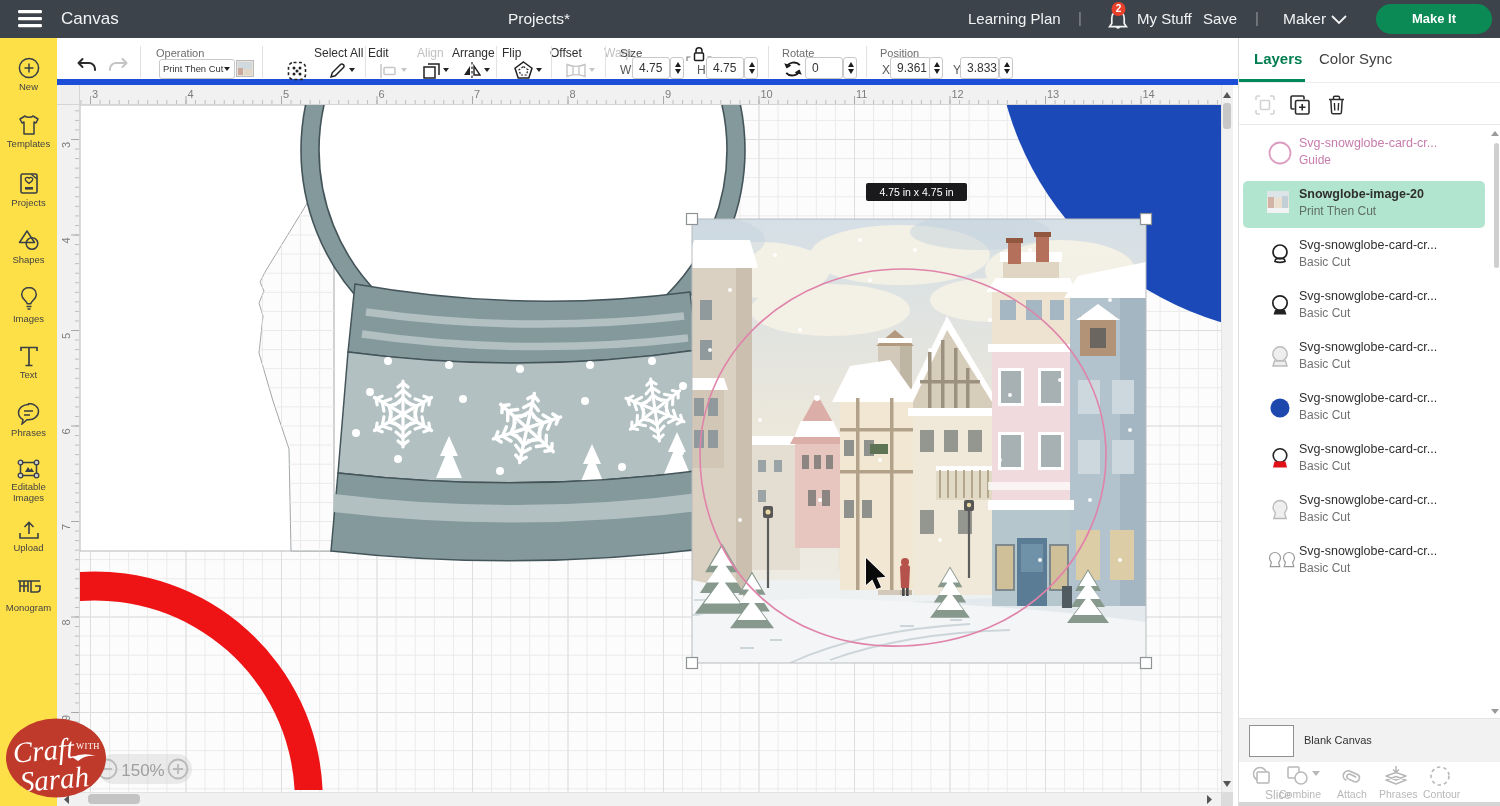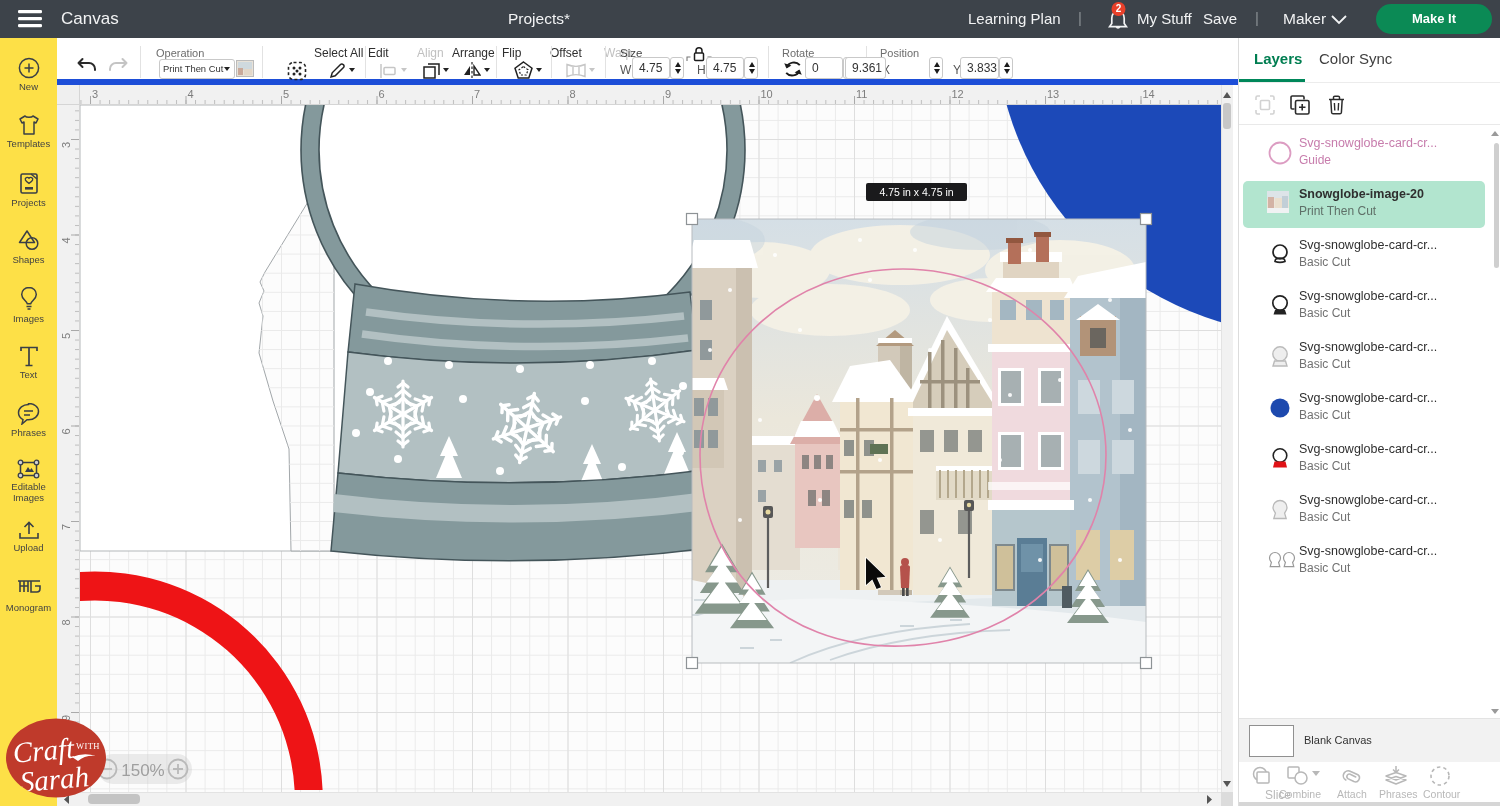--- a/index.html
+++ b/index.html
@@ -191,21 +191,21 @@
           <path d="M3.2 13.8 A8 8 0 0 0 16.6 11.6"></path>
         </g>
         <path d="M1.2 4.2 L3.6 9.6 L8.4 6.6 Z" fill="#1c1c1c"></path>
         <path d="M18.8 15.8 L16.4 10.4 L11.6 13.4 Z" fill="#1c1c1c"></path>
       </svg>
     <div class="inp" style="left:748px;width:38px">0</div>
     <div class="stp" style="left:786px"></div>
     <div class="dv" style="left:809px"></div>
     <div class="lbl" style="left:823px;top:9px">Position</div>
     <div class="lbl" style="left:825px;top:25px;color:#555;font-size:12px">X</div>
-    <div class="inp" style="left:788px;width:41px">9.361</div>
+    <div class="inp" style="left:833px;width:41px">9.361</div>
     <div class="stp" style="left:872px"></div>
     <div class="lbl" style="left:896px;top:25px;color:#555;font-size:12px">Y</div>
     <div class="inp" style="left:903px;width:39px">3.833</div>
     <div class="stp" style="left:942px"></div>
   </div>
   <div id="rightpanel">
     <div style="position:absolute;left:15px;top:12px;font-size:15px;font-weight:bold;color:#007e51">Layers</div>
     <div style="position:absolute;left:80px;top:12px;font-size:15px;color:#3f3f3f">Color Sync</div>
     <div style="position:absolute;left:0;top:41px;width:66px;height:3px;background:#00875a"></div>
     <div style="position:absolute;left:0;top:44px;width:262px;height:1px;background:#ececec"></div>

